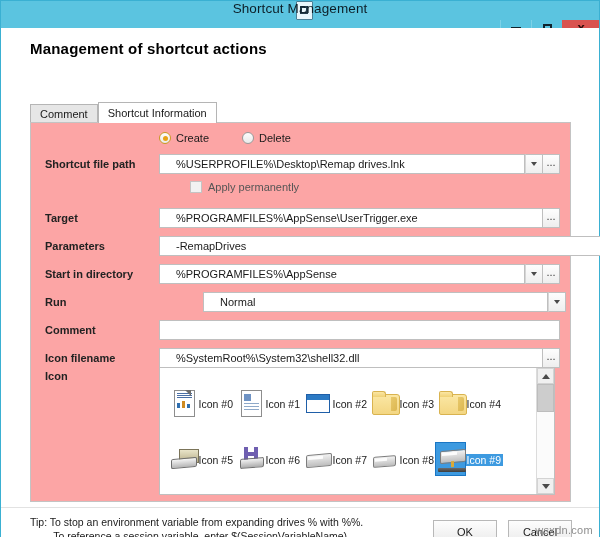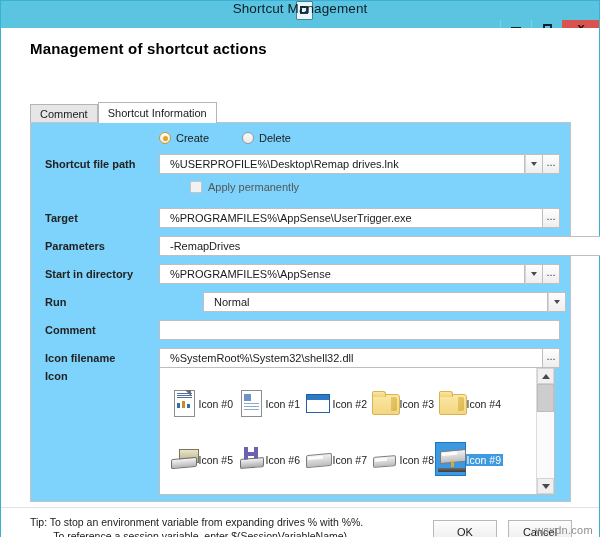--- a/index.html
+++ b/index.html
@@ -153,21 +153,21 @@
   }
 
   
   #tabpanel {
     position: absolute;
     left: 29px; top: 94px;
     width: 541px;
     height: 380px;
     box-sizing: border-box;
     border: 1px solid #c3c3c3;
-    background: #7dd3fc;
+    background: #fca5a5;
   }
 
   
   #radio-row {
     position: absolute;
     left: 128px; top: 9px;
     display: flex;
     gap: 33px;
     align-items: center;
   }
@@ -222,21 +222,21 @@
     align-items: stretch;
     height: 20px;
   }
   .textbox {
     box-sizing: border-box;
     height: 20px;
     border: 1px solid #bfbfbf;
     background: #ffffff;
     font-size: 11px;
     color: #1a1a1a;
-    padding: 0 10px;
+    padding: 0 16px;
     line-height: 18px;
     white-space: nowrap;
     overflow: hidden;
     font-family: "Liberation Sans", sans-serif;
   }
   .sq-btn {
     box-sizing: border-box;
     width: 17px;
     height: 20px;
     border: 1px solid #bfbfbf;

